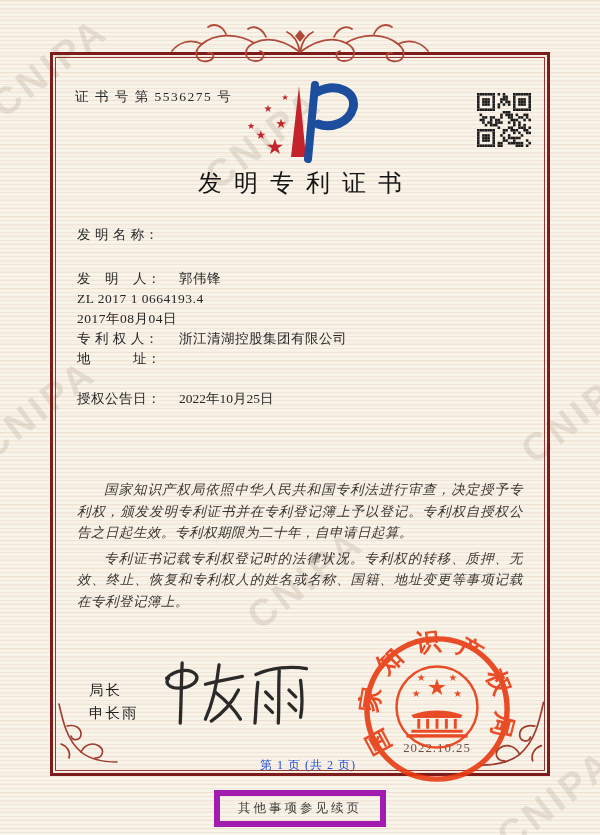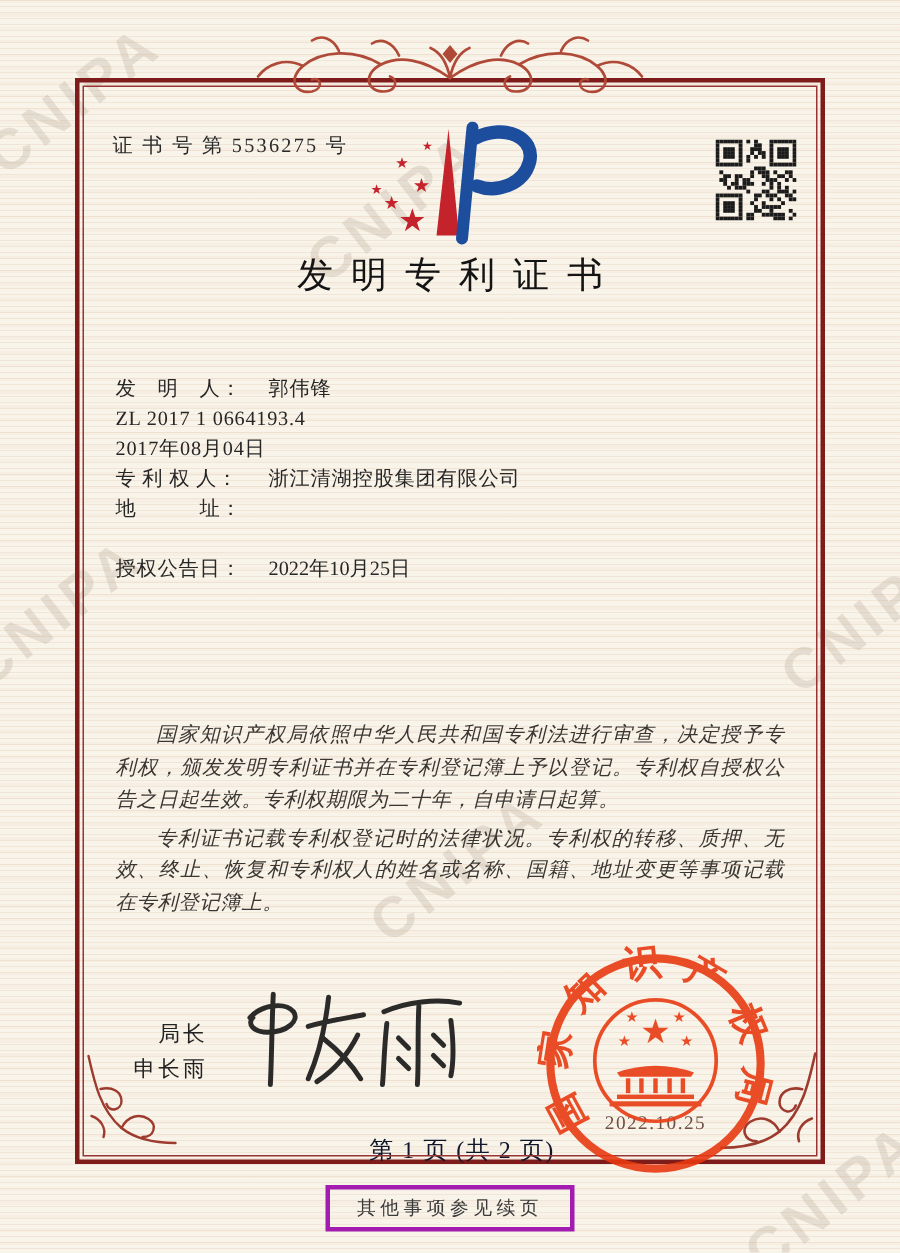--- a/index.html
+++ b/index.html
@@ -39,31 +39,31 @@
   .field-row{display:flex;line-height:20px;}
   .field-row.first{margin-bottom:24px;}
   .f-label{flex:0 0 102px;letter-spacing:.5px;}
   .f-value{flex:1;letter-spacing:.5px;}
   .grant-row{display:flex;line-height:20px;margin-top:20px;}
   .grant-left{flex:0 0 233px;display:flex;}
   .grant-right{display:flex;}
   .paras{position:absolute;left:24px;right:24px;top:424px;font-size:13.5px;line-height:21.5px;
     color:#3a3632;text-align:justify;}
   .paras p{margin:0 0 4px 0;text-indent:2em;letter-spacing:.5px;font-style:italic;}
-  .official{position:absolute;left:36px;top:624px;font-size:14.5px;line-height:23px;color:#222;letter-spacing:2px;text-align:right;}
+  .official{position:absolute;left:36px;top:624px;font-size:14.5px;line-height:23px;color:#222;letter-spacing:2px;}
   .signature{position:absolute;left:102px;top:596px;width:165px;height:82px;}
-  .page-no{position:absolute;left:16px;right:0;top:702px;text-align:center;font-size:16px;letter-spacing:1px;color:#0f172a;}
+  .page-no{position:absolute;left:16px;right:0;top:702px;text-align:center;font-size:12px;letter-spacing:1px;color:#1d4ed8;}
   .seal{position:absolute;left:358px;top:630px;width:158px;height:158px;z-index:5;opacity:.96;}
   .flourish-top{position:absolute;left:50%;margin-left:-130px;top:12px;width:260px;height:64px;z-index:4;pointer-events:none;}
   .flourish-bl{position:absolute;left:53px;top:700px;width:72px;height:72px;z-index:4;transform:scaleX(-1);pointer-events:none;}
   .flourish-br{position:absolute;left:472px;top:698px;width:78px;height:78px;z-index:4;pointer-events:none;}
   .footer-note{
     position:absolute;left:50%;transform:translateX(-50%);top:790px;z-index:3;
     font-size:12.5px;letter-spacing:3px;color:#3a3a3a;
-    border:3px solid #a21caf;padding:4px 18px;white-space:nowrap;
+    border:6px solid #a21caf;padding:4px 18px;white-space:nowrap;
   }
 </style>
 </head>
 <body>
 
 <div class="texture"></div>
 
 <span class="wm" style="left:-18px;top:46px">CNIPA</span>
 <span class="wm" style="left:196px;top:118px">CNIPA</span>
 <span class="wm" style="left:-30px;top:388px">CNIPA</span>
@@ -296,20 +296,21 @@
       <rect x="15" y="20" width="1" height="1"></rect>
       <rect x="16" y="20" width="1" height="1"></rect>
       <rect x="17" y="20" width="1" height="1"></rect>
       <rect x="19" y="20" width="1" height="1"></rect>
     </svg>
 
   <div class="title">发明专利证书</div>
 
   <div class="fields">
     <div class="field-row first">
+      <span class="f-label">发 明 名 称：</span>
     </div>
     <div class="field-row">
       <span class="f-label">发　明　人：</span>
       <span class="f-value">郭伟锋</span>
     </div>
     <div class="field-row">
       <span class="f-value">ZL 2017 1 0664193.4</span>
     </div>
     <div class="field-row">
       <span class="f-value">2017年08月04日</span>

